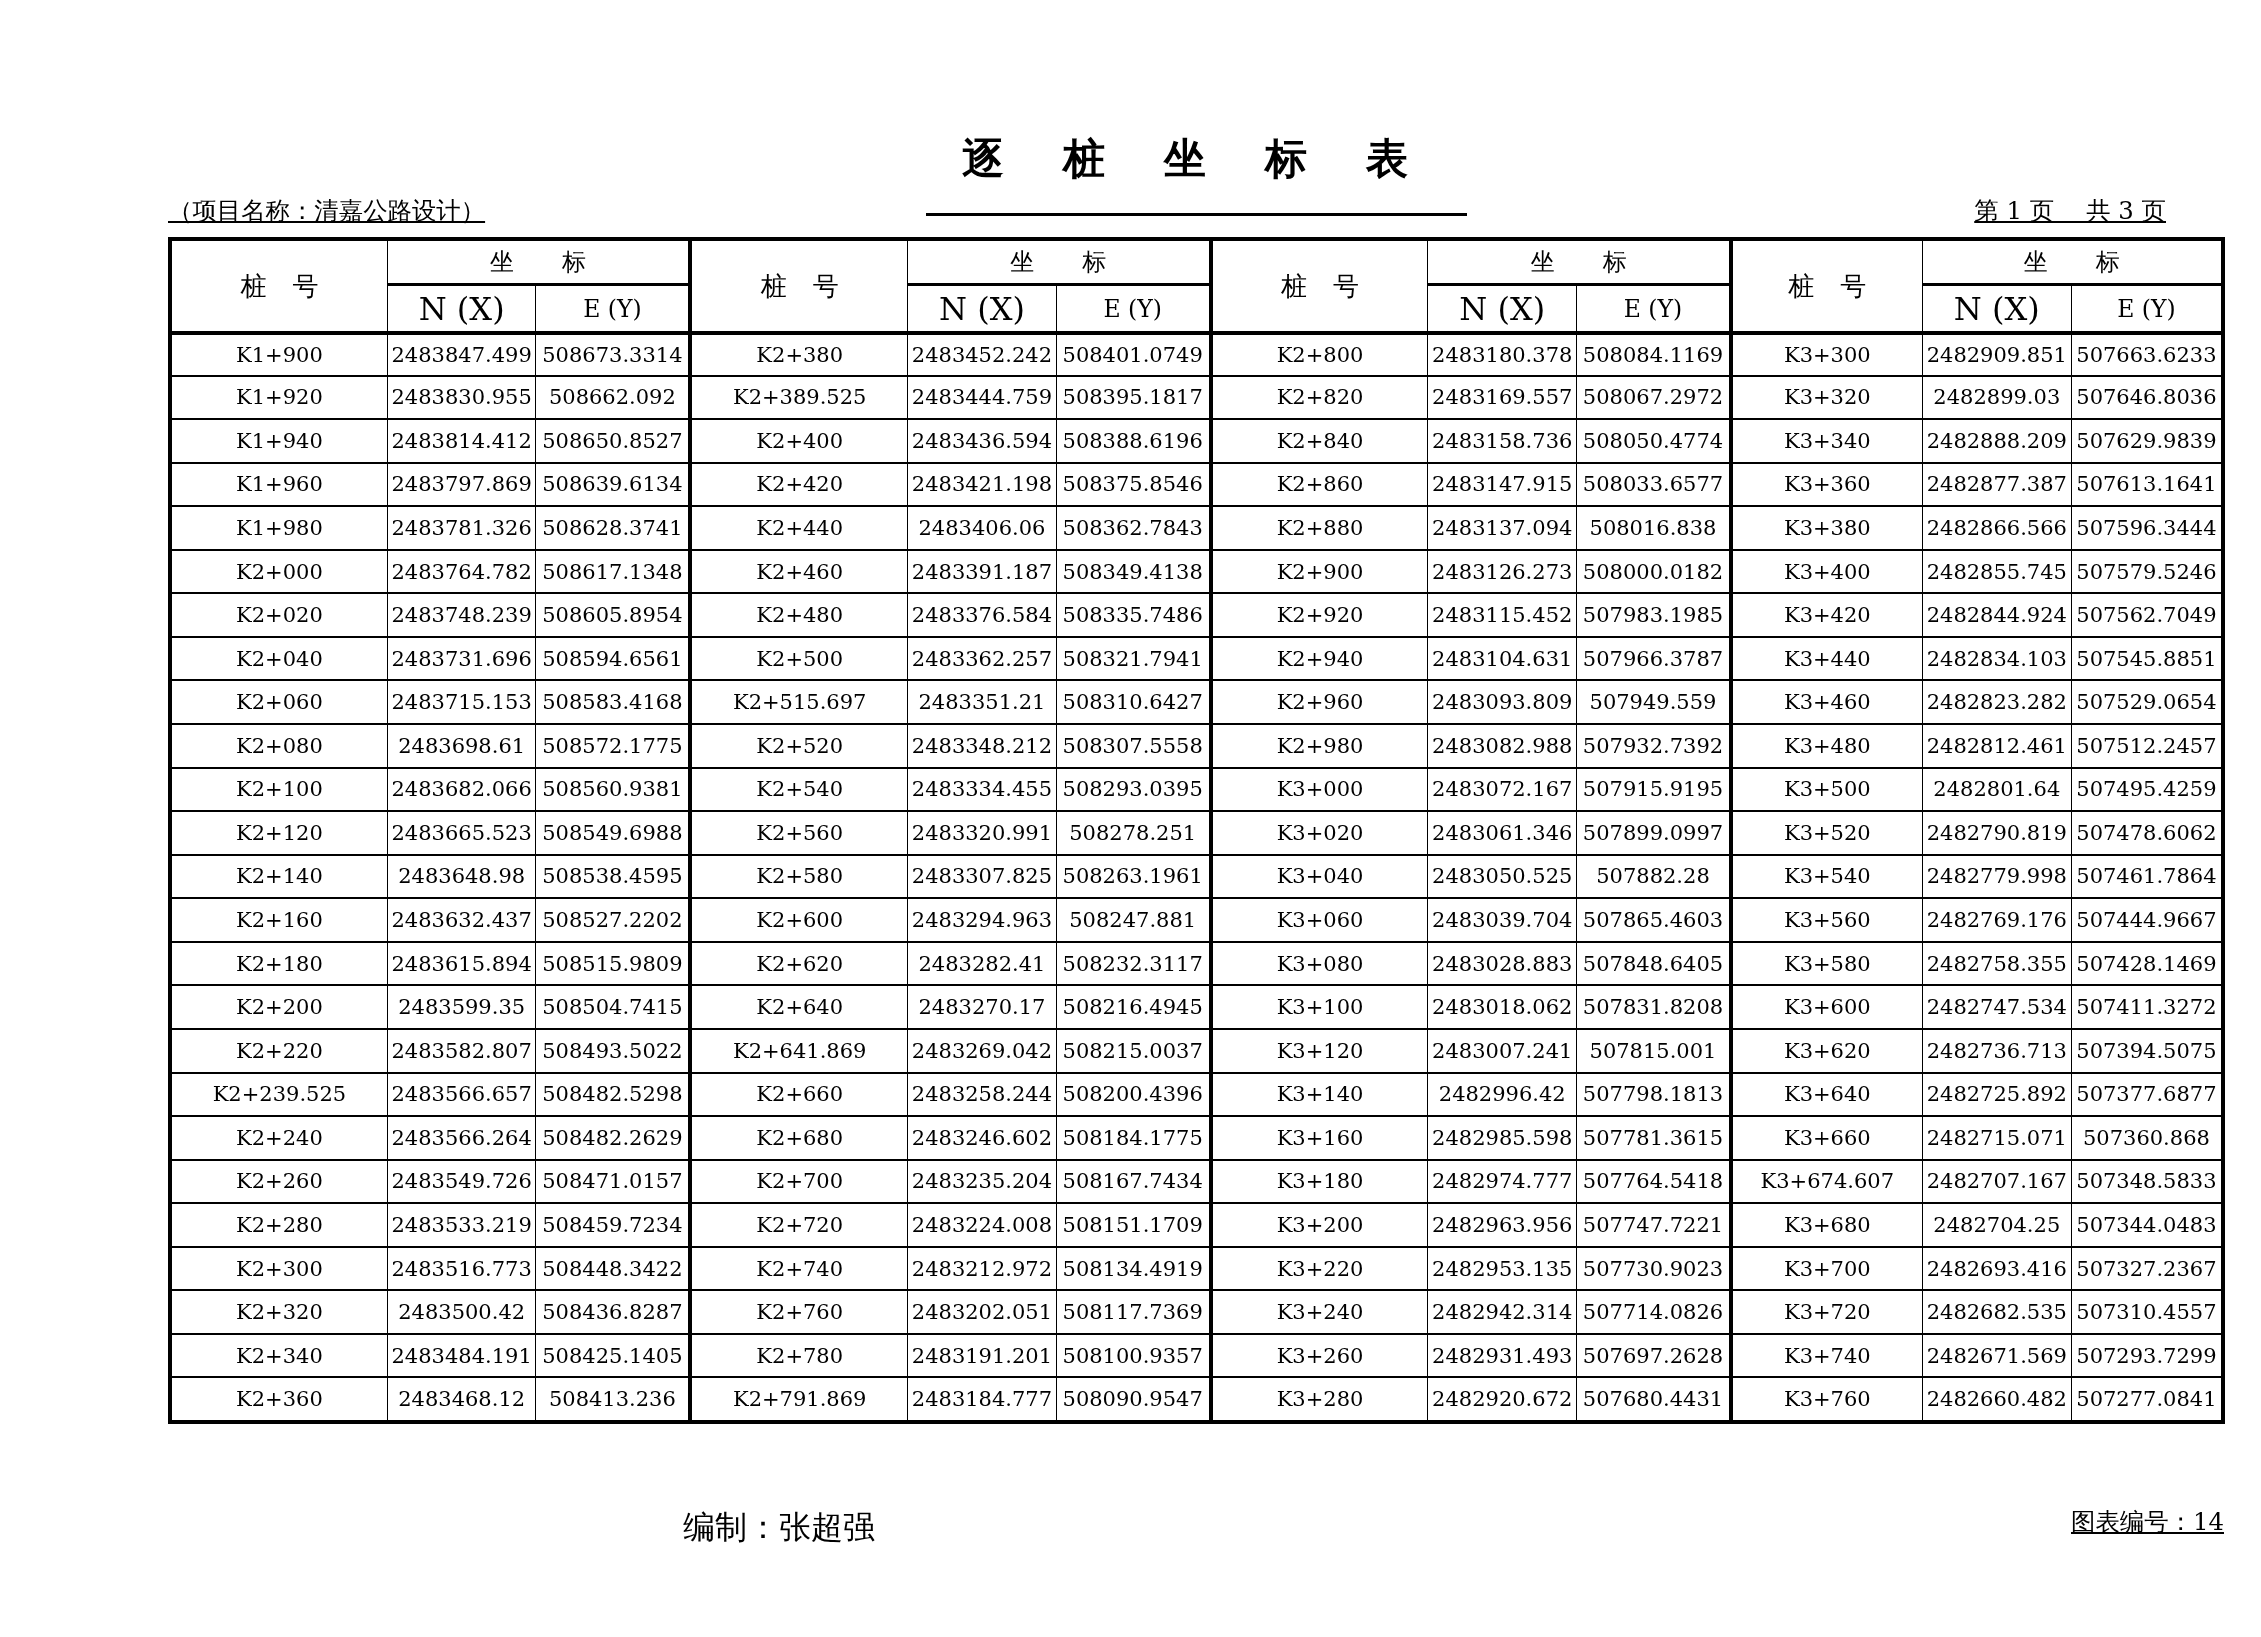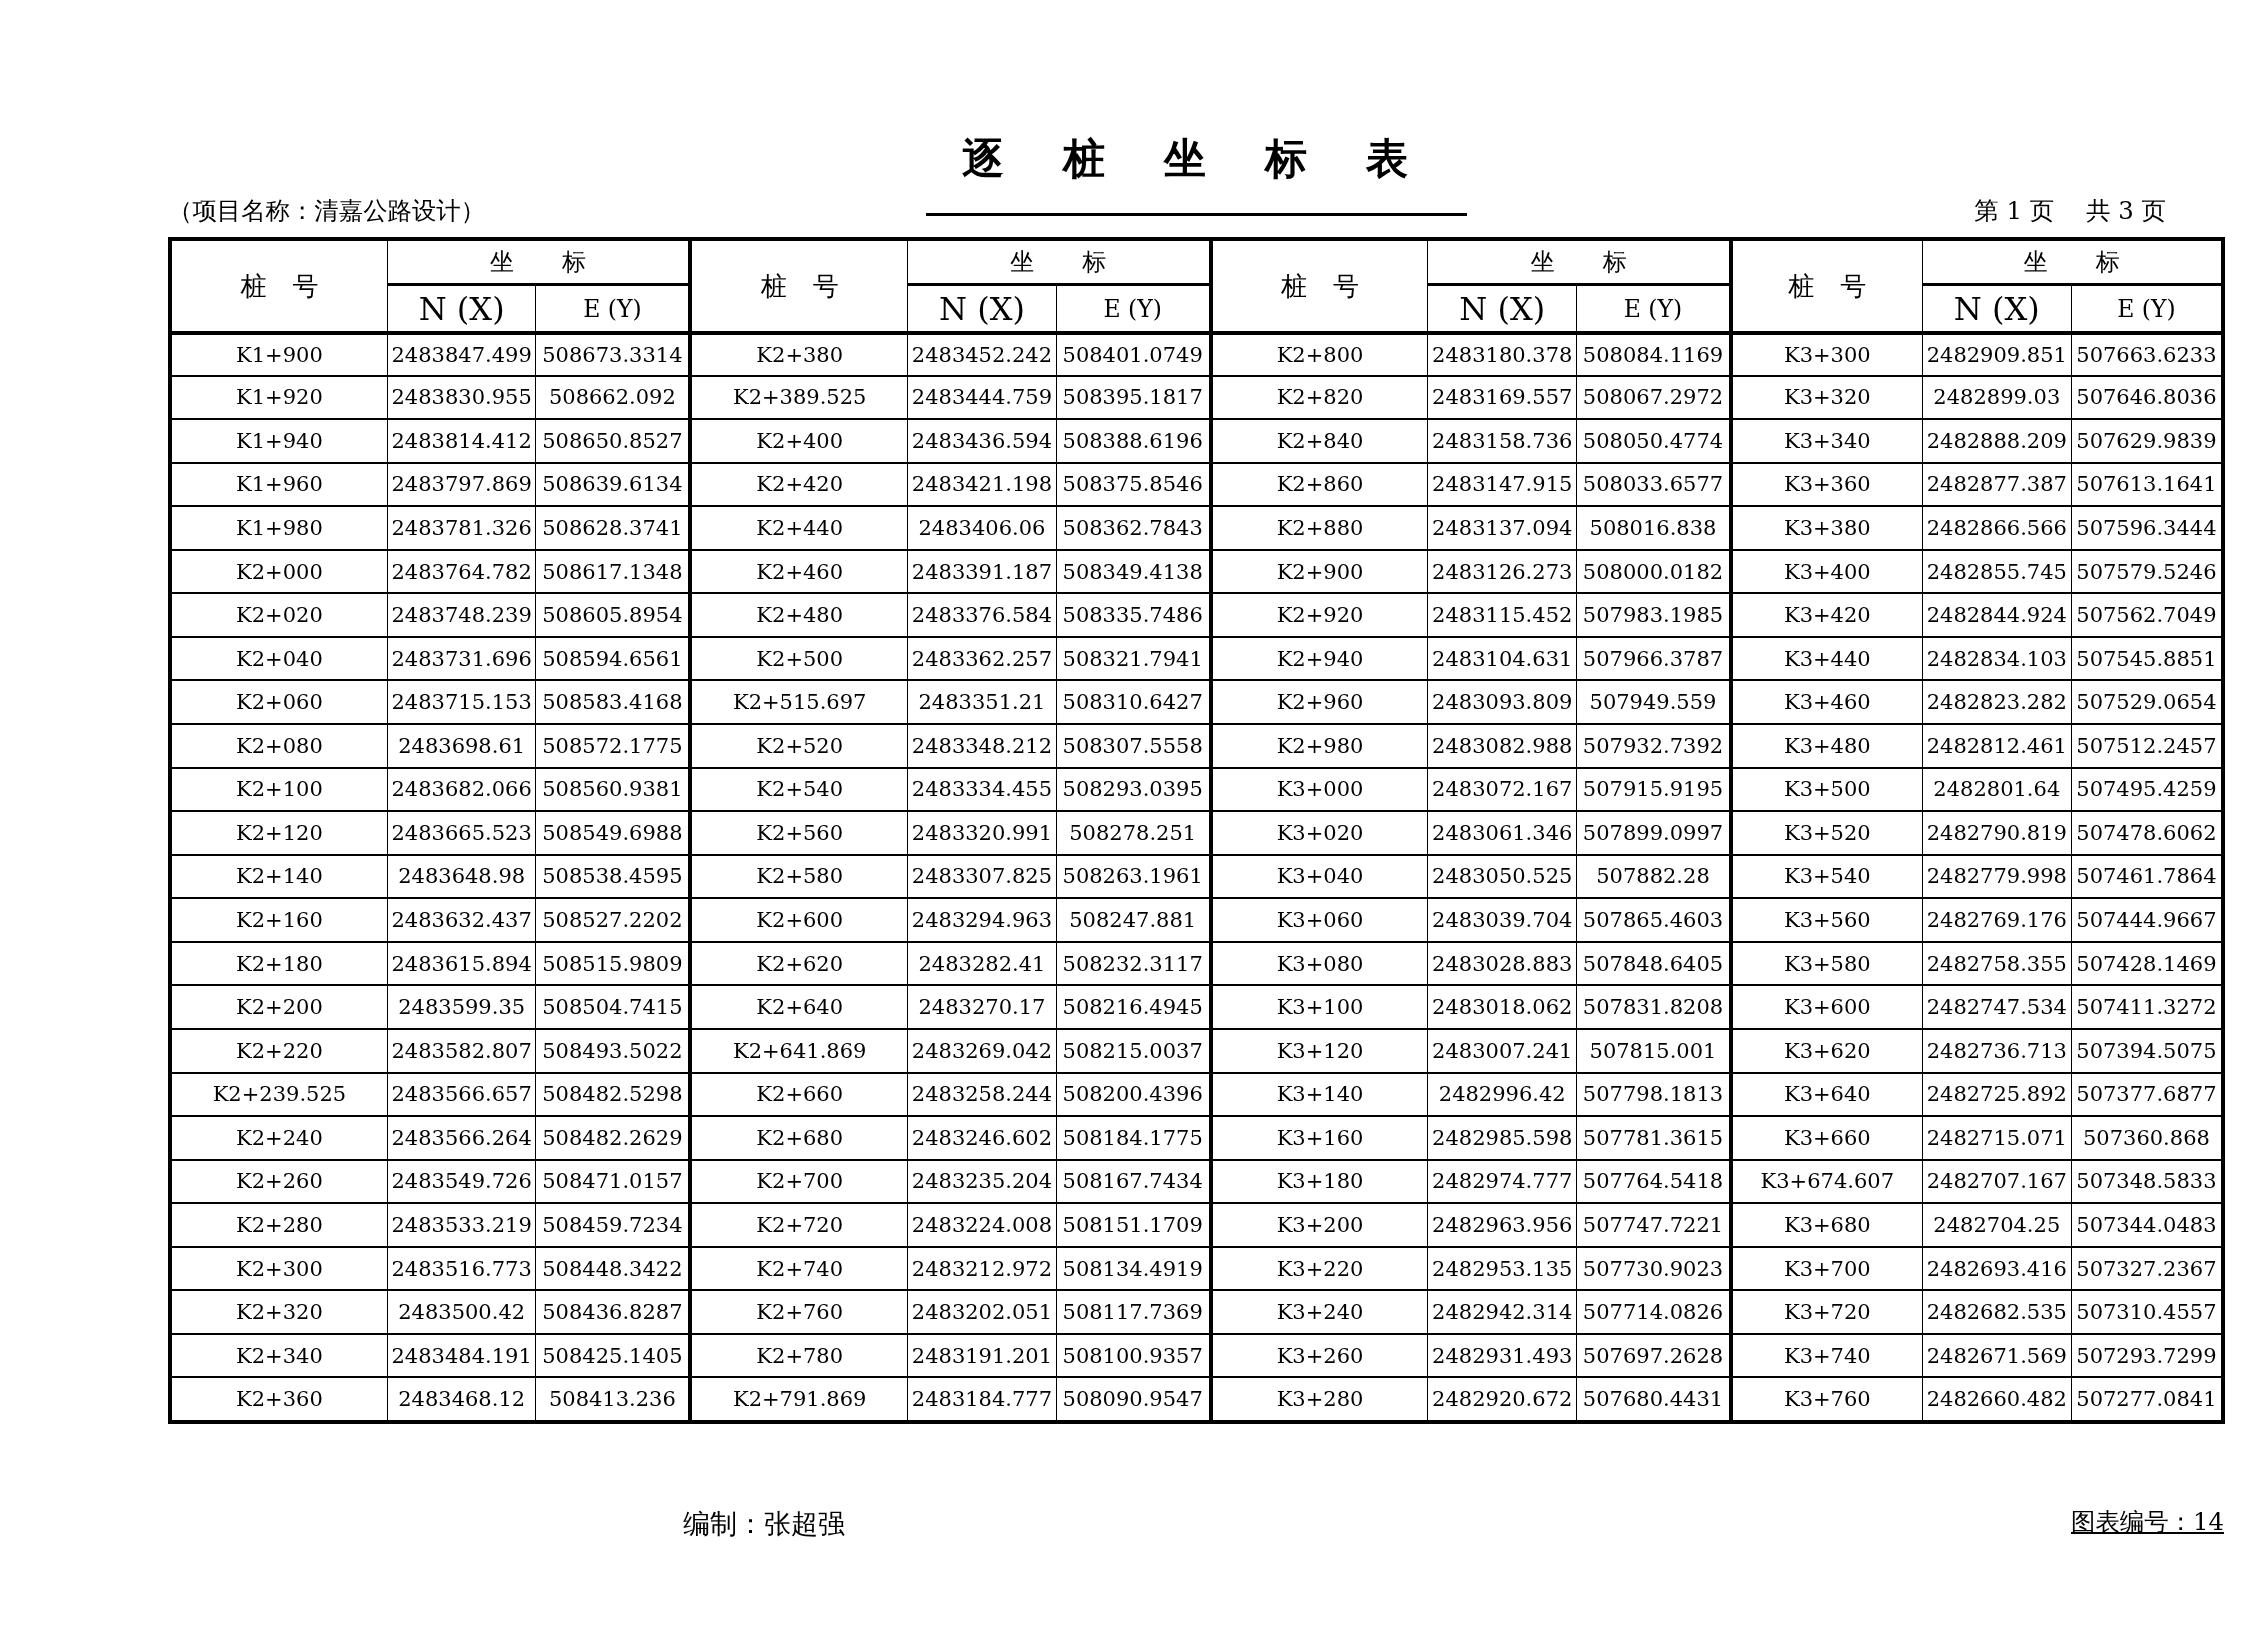--- a/index.html
+++ b/index.html
@@ -23,20 +23,21 @@
     letter-spacing: 59px; padding-left: 36px; padding-bottom: 26px;
     border-bottom: 3.6px solid #000;
     white-space: nowrap;
   }
 
   
   .meta-row {
     position: absolute; left: 168px; top: 195px; width: 2057px;
     display: flex; justify-content: space-between; align-items: flex-start;
     font-size: 24.4px;
+    text-decoration: underline;
   }
   .meta-right { padding-right: 59px; white-space: pre; }
   .meta-left { white-space: pre; }
 
   
   .coord-table {
     position: absolute; left: 168px; top: 237px;
     width: 2057px; height: 1187px;
     border: 4.5px solid #000;
     box-sizing: border-box;
@@ -71,21 +72,21 @@
   }
   .h-n { grid-row: 2; grid-column: 2; border-right: 1.8px solid #000; font-size: 32px; }
   .h-e { grid-row: 2; grid-column: 3; font-size: 23.5px; }
 
   .c { border-top: 2.7px solid #000; font-size: 21px; }
   .c.first { border-top: 4.1px solid #000; text-align: center; }
   .c.stake { border-right: 1.8px solid #000; }
   .c.n { border-right: 1.8px solid #000; }
 
   
-  .footer-left  { position: absolute; left: 683px; top: 1506px; font-size: 27px; white-space: pre; }
+  .footer-left  { position: absolute; left: 683px; top: 1506px; font-size: 32px; white-space: pre; }
   .footer-right { position: absolute; right: 92px;  top: 1506px; font-size: 24.4px; white-space: pre; text-decoration: underline; }
 </style>
 </head>
 <body>
 
 <div class="page">
 
   <div class="title-wrap">
     <span class="title">逐桩坐标表</span>
   </div>

